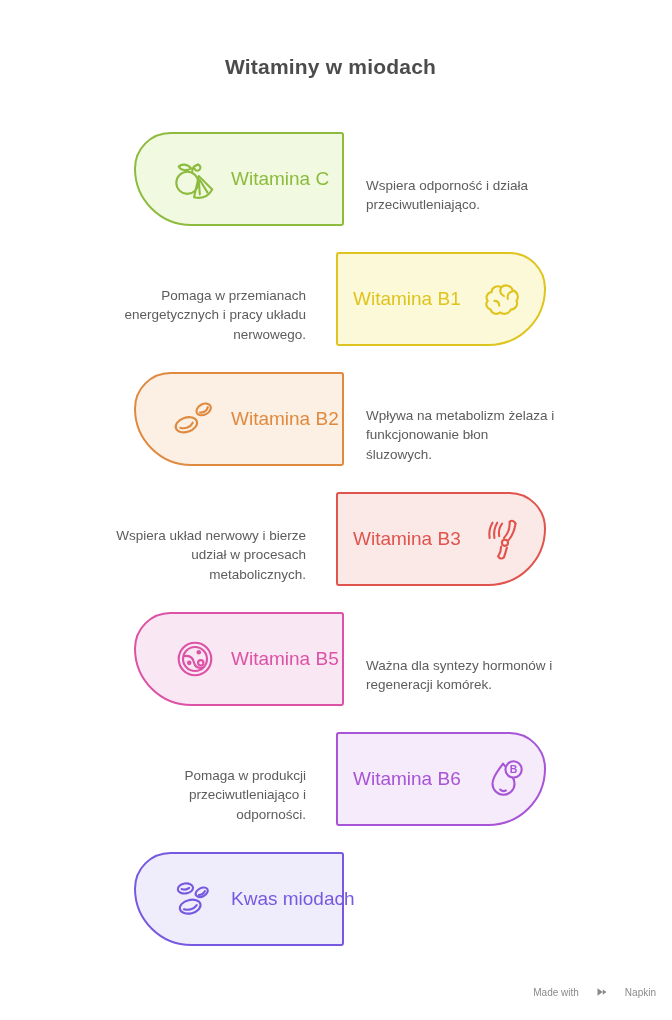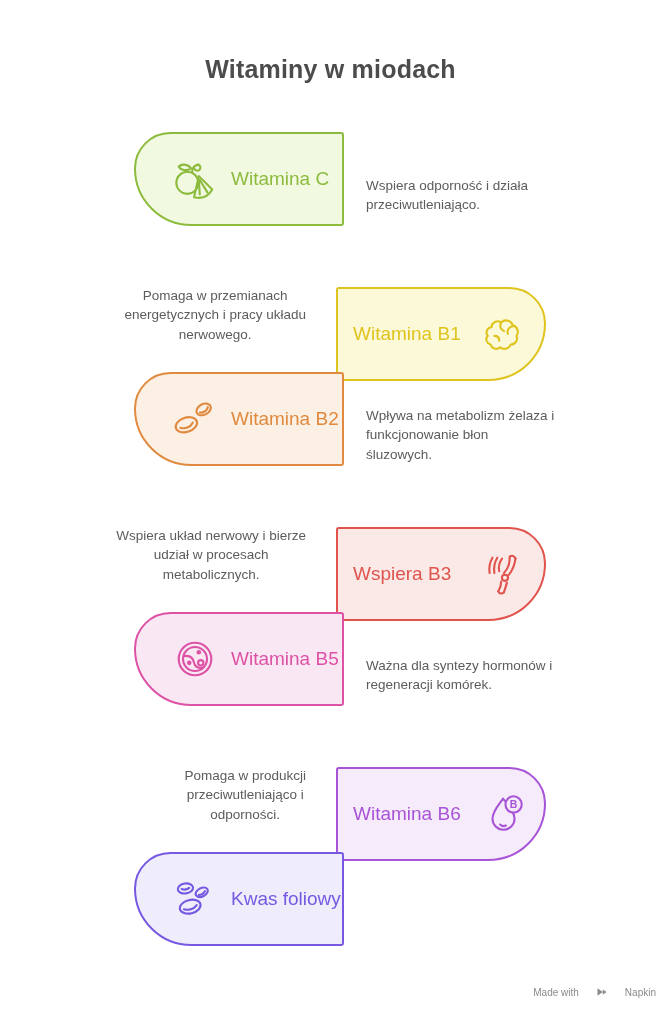--- a/index.html
+++ b/index.html
@@ -3,47 +3,47 @@
 <meta charset="utf-8">
 <style>
   html,body { margin:0; padding:0; }
   body {
     width:672px; height:1020px; position:relative; overflow:hidden;
     background:#ffffff;
     font-family:"Liberation Sans", sans-serif;
   }
   .title {
     position:absolute; top:55px; left:0; width:661px;
-    text-align:center; font-size:25px; font-weight:700;
+    text-align:center; font-size:21px; font-weight:700;
     color:#4c4c4c; letter-spacing:.2px; margin:0;
   }
   .row { position:absolute; left:0; width:672px; height:94px; }
   .card {
     position:absolute; top:0; width:210px; height:94px;
     box-sizing:border-box; border:2px solid var(--accent);
     background:var(--bg); display:flex; align-items:center;
   }
   .card.pos-left  { left:134px; border-radius:38px 3px 3px 60px; padding-left:36px; gap:13px; }
-  .card.pos-right { left:336px; border-radius:3px 38px 60px 3px; padding-left:15px; padding-right:17px; justify-content:space-between;margin-top:35px; }
+  .card.pos-right { left:336px; border-radius:3px 38px 60px 3px; padding-left:15px; padding-right:17px; justify-content:space-between; }
   .label {
     font-size:19px; font-weight:500; color:var(--accent); white-space:nowrap;
   }
   .icon { width:46px; height:46px; flex:none; }
   .icon svg { display:block; }
   .icon svg * { fill:none; stroke:var(--accent); stroke-width:2.2; stroke-linecap:round; stroke-linejoin:round; }
   .icon svg .dot  { fill:var(--accent); stroke:none; }
   .icon svg .mask { fill:var(--bg); stroke:var(--accent); }
   .icon svg text  { fill:var(--accent); stroke:none; font:700 11px "Liberation Sans", sans-serif; }
   .desc {
     position:absolute; top:50%; transform:translateY(-50%);
     margin:16px; font-size:13.5px; line-height:1.44; color:#5c5c5c;
     white-space:pre-line; max-width:262px;
   }
   .desc.side-right { left:350px; }
-  .desc.side-left  { right:350px; text-align:center; }
+  .desc.side-left  { right:350px; text-align:right; }
   .footer {
     position:absolute; right:16px; bottom:22px;
     display:flex; align-items:center; gap:17px;
     font-size:10px; color:#8a8a8a;
   }
   .footer svg { display:block; }
 </style>
 </head>
 <body>
 
@@ -100,21 +100,21 @@
   <p class="desc side-right">Wpływa na metabolizm żelaza i
 funkcjonowanie błon
 śluzowych.</p>
 </div>
 
 <div class="row" style="top: 492px; --accent: #e0544d; --bg: #fbe9e8;">
   <p class="desc side-left">Wspiera układ nerwowy i bierze
 udział w procesach
 metabolicznych.</p>
   <div class="card pos-right">
-    <span class="label">Wspiera B3</span>
+    <span class="label">Witamina B3</span>
     <span class="icon">
       <svg width="46" height="46" viewBox="0 0 48 48">
         <path d="M12 7 C9 12 8 17 9 23"></path>
         <path d="M17 7 C14 12 13 17 14 23"></path>
         <path d="M22 8 C19 12 18 16 19 21"></path>
         <path d="M30 6 C30 13 29 18 24 23"></path>
         <path d="M36 8 C35 15 33 20 29 25"></path>
         <path d="M30 6 C32 4 35 5 36 8"></path>
         <ellipse cx="25" cy="28" rx="3.2" ry="3.2"></ellipse>
         <path d="M21 32 C21 36 20 39 18 42"></path>
@@ -165,21 +165,21 @@
     <span class="icon">
       <svg width="46" height="46" viewBox="0 0 48 48">
         <ellipse cx="14" cy="13" rx="8" ry="5.2" transform="rotate(-8 14 13)"></ellipse>
         <path d="M10 13 c2.5 1.5 5.5 1.5 8 0" transform="rotate(-8 14 13)"></path>
         <ellipse cx="31" cy="17" rx="6.8" ry="4.4" transform="rotate(-28 31 17)"></ellipse>
         <path d="M27 18 c2.5 1.2 5 1.2 7.5 -0.5" transform="rotate(-28 31 17)"></path>
         <ellipse cx="19" cy="32" rx="11" ry="7" transform="rotate(-14 19 32)"></ellipse>
         <path d="M12 33 c4 2.5 10 2.5 14 -1" transform="rotate(-14 19 32)"></path>
       </svg>
     </span>
-    <span class="label">Kwas foliowy</span>
+    <span class="label">Kwas miodach</span>
   </div>
 </div>
 
 <div class="footer">
   <span>Made with</span>
   <svg width="12" height="12" viewBox="0 0 16 16">
     <path d="M2 3 L9 8 L2 13 Z" fill="#8a8a8a"></path>
     <path d="M9 4.5 L14 8 L9 11.5 Z" fill="#8a8a8a"></path>
   </svg>
   <span>Napkin</span>

